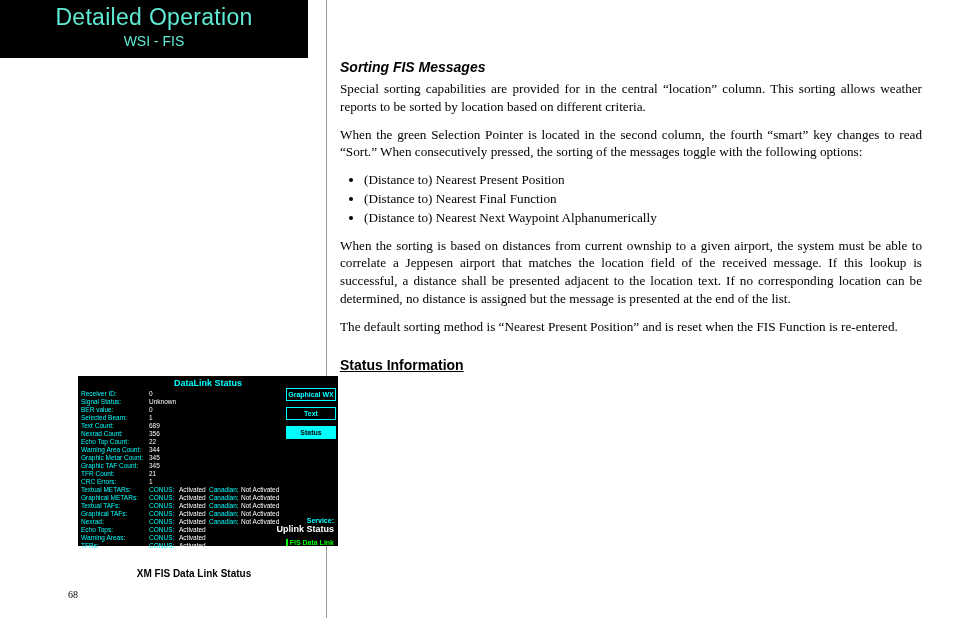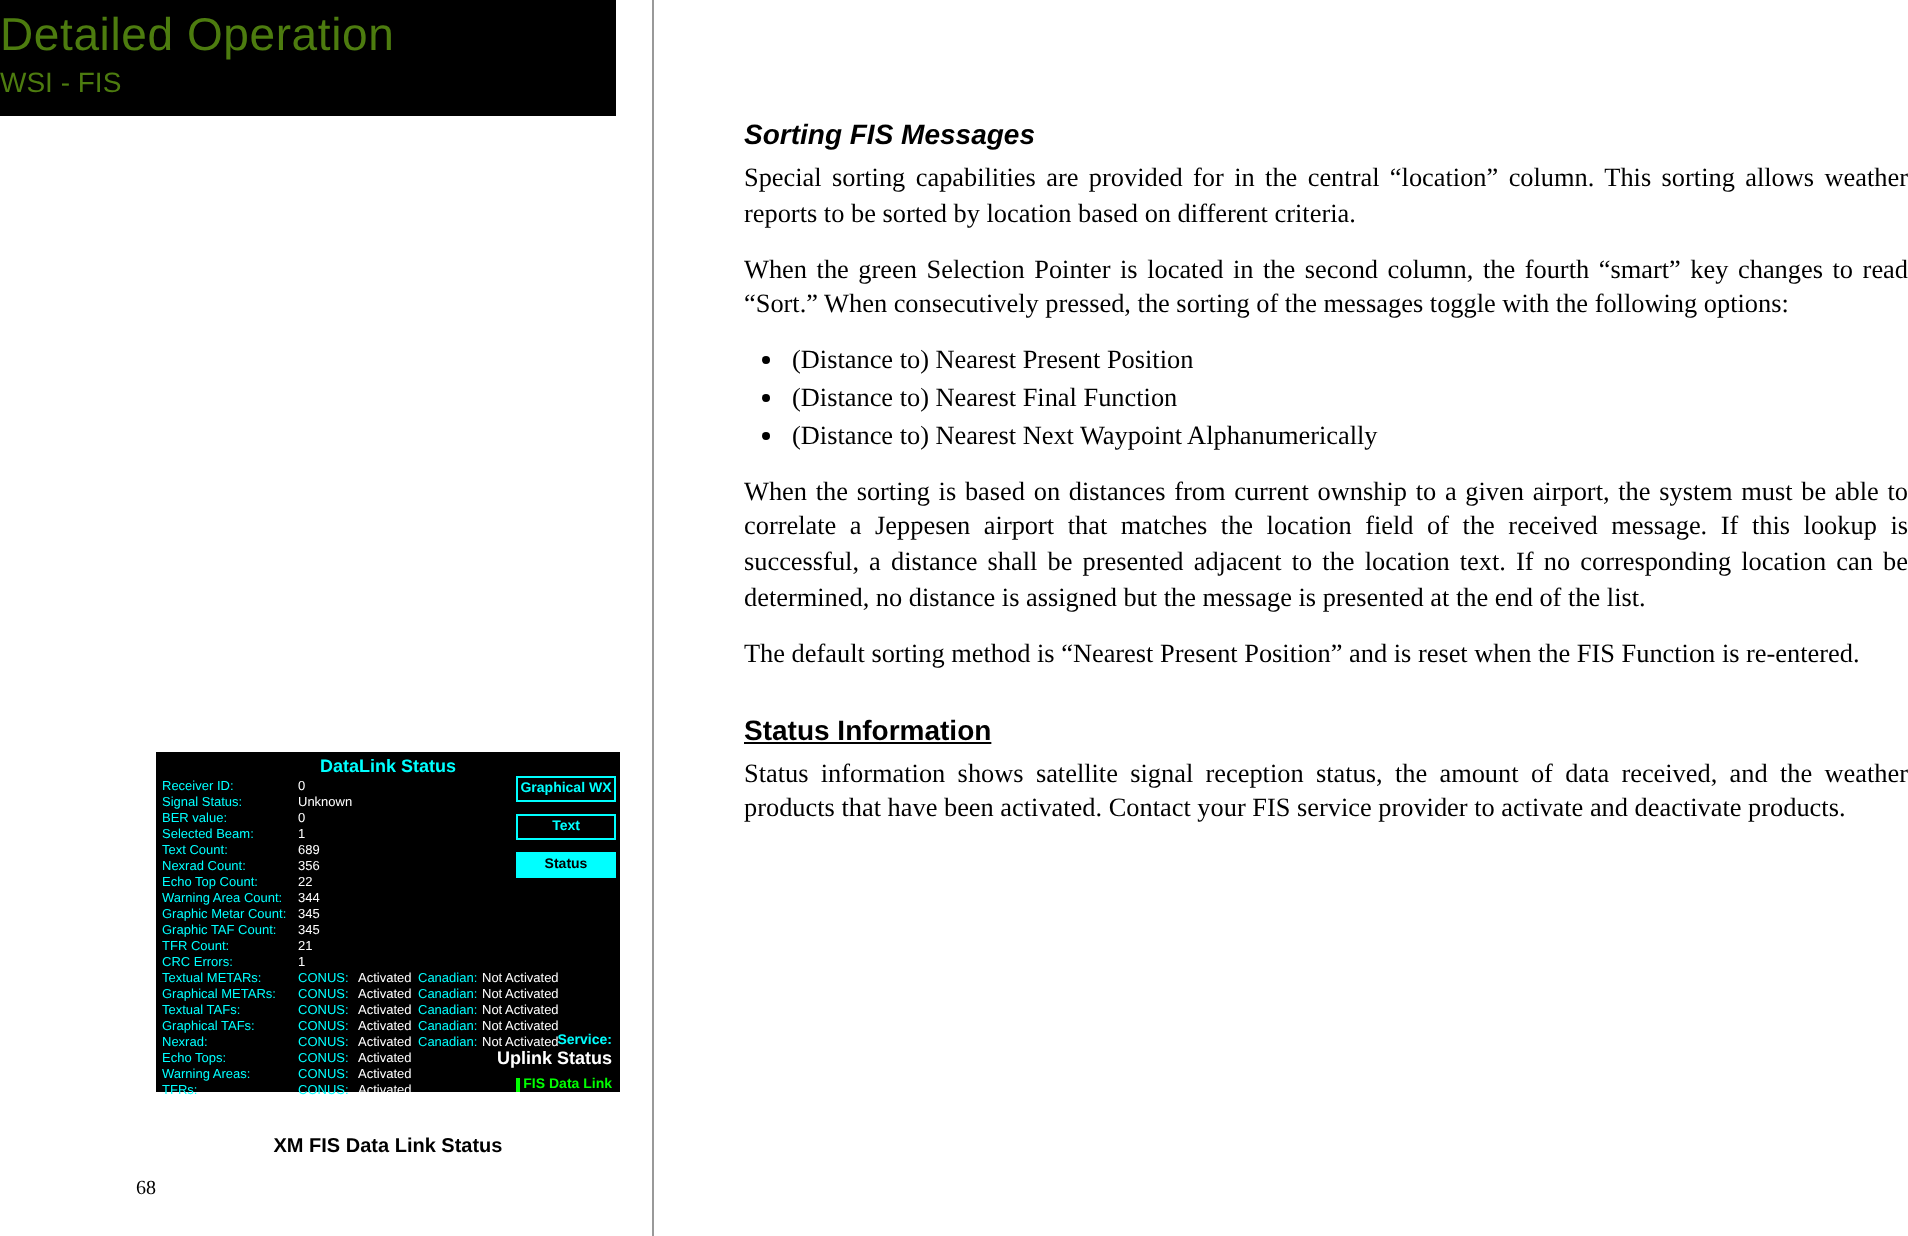--- a/index.html
+++ b/index.html
@@ -12,22 +12,22 @@
     position: relative;
     overflow: hidden;
   }
   .header-box {
     position: absolute;
     left: 0;
     top: 0;
     width: 308px;
     height: 58px;
     background: #000;
-    color: #4d7c0f;
-    text-align: left;
+    color: #5eead4;
+    text-align: center;
     padding-top: 4px;
     box-sizing: border-box;
   }
   .header-title {
     font-family: Arial, sans-serif;
     font-size: 23px;
     font-weight: 500;
     letter-spacing: 0.3px;
   }
   .header-sub {
@@ -44,21 +44,20 @@
     background: #999;
   }
   .main {
     position: absolute;
     left: 340px;
     top: 58px;
     width: 582px;
     font-size: 13.2px;
     line-height: 1.35;
     color: #000;
-    margin-left: 32px;
   }
   .sec-title {
     font-family: Arial, sans-serif;
     font-weight: bold;
     font-style: italic;
     font-size: 14px;
     margin: 0 0 3px 0;
   }
   .sec-title.underline {
     text-decoration: underline;
@@ -75,21 +74,21 @@
   ul.bullets li {
     margin: 1px 0;
   }
   .figure-wrap {
     position: absolute;
     left: 78px;
     top: 376px;
     width: 232px;
   }
   .figure {
-    width: 232px;
+    width: 260px;
     height: 170px;
     background: #000;
     position: relative;
     font-family: Arial, sans-serif;
   }
   .fig-title {
     color: #0ff;
     font-size: 9px;
     font-weight: bold;
     text-align: center;
@@ -182,21 +181,20 @@
   <ul class="bullets">
     <li>(Distance to) Nearest Present Position</li>
     <li>(Distance to) Nearest Final Function</li>
     <li>(Distance to) Nearest Next Waypoint Alphanumerically</li>
   </ul>
   <p class="para">When the sorting is based on distances from current ownship to a given airport, the system must be able to correlate a Jeppesen airport that matches the location field of the received message. If this lookup is successful, a distance shall be presented adjacent to the location text. If no corresponding location can be determined, no distance is assigned but the message is presented at the end of the list.</p>
   <p class="para">The default sorting method is “Nearest Present Position” and is reset when the FIS Function is re-entered.</p>
 
   <div style="height:10px"></div>
   <div class="sec-title underline">Status Information</div>
-  <p class="para">Status information shows satellite signal reception status, the amount of data received, and the weather products that have been activated. Contact your FIS service provider to activate and deactivate products.</p>
 </div>
 
 <div class="figure-wrap">
   <div class="figure">
     <div class="fig-title">DataLink Status</div>
     <div class="fig-grid" id="fig-grid">
         <div class="fig-row">
           <span class="lbl">Receiver ID:</span>
           <span class="v1">0</span>
         </div>

